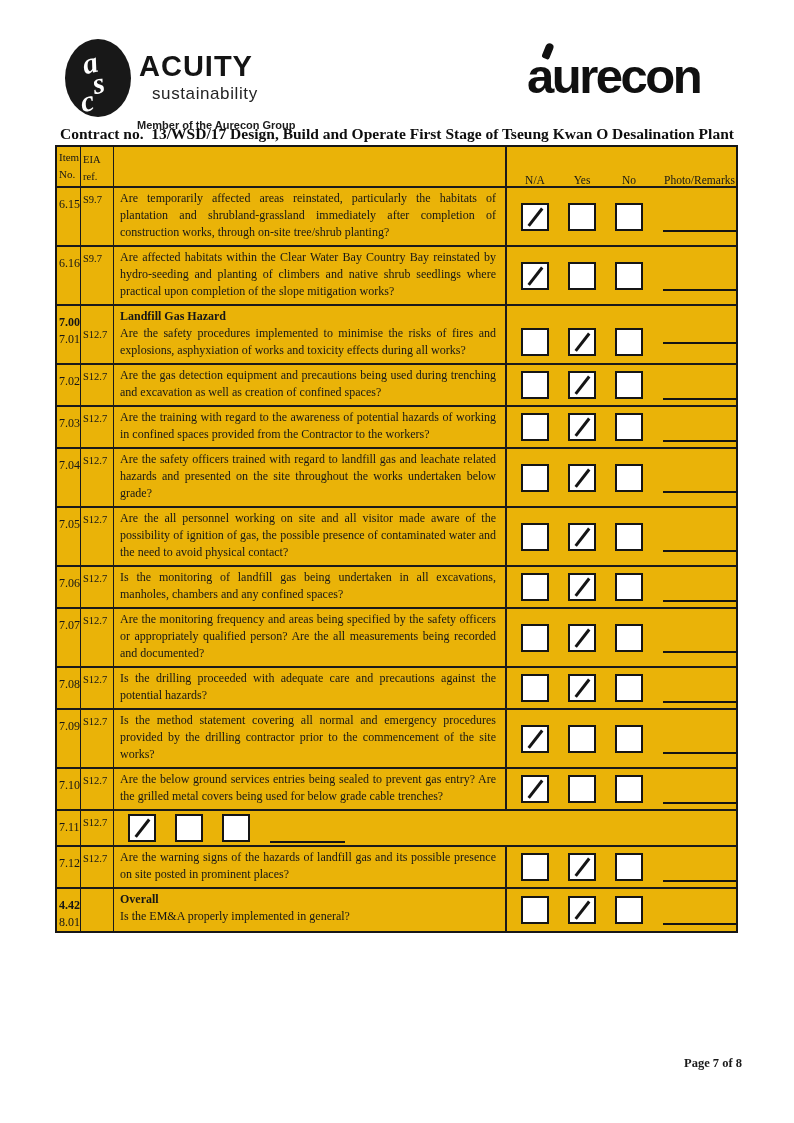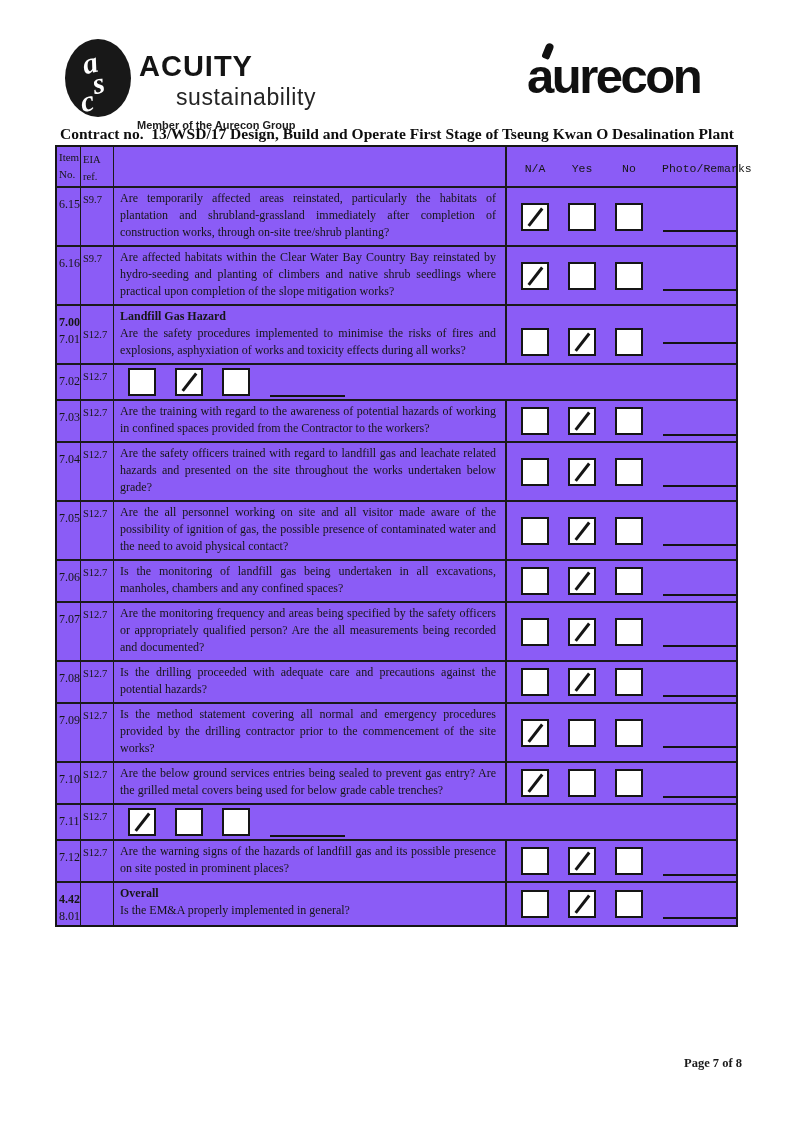--- a/index.html
+++ b/index.html
@@ -12,22 +12,22 @@
   }
   
   .acuity-mark { position:absolute; left:62px; top:37px; }
   .acuity-word {
     position:absolute; left:139px; top:50px;
     font-family:"Liberation Sans", sans-serif; font-weight:bold;
     font-size:29px; letter-spacing:1px; color:#141414;
   }
   .acuity-sub {
     position:absolute; left:152px; top:84px;
-    font-family:"Liberation Sans", sans-serif; font-size:23px;
-    letter-spacing:0.6px; color:#242424;margin-left:24px;
+    font-family:"Liberation Sans", sans-serif; font-size:17px;
+    letter-spacing:0.6px; color:#242424;
   }
   .acuity-member {
     position:absolute; left:95px; top:119px;
     font-family:"Liberation Sans", sans-serif; font-weight:bold;
     font-size:11px; color:#1c1c1c;padding-left:42px;
   }
   .aurecon {
     position:absolute; left:527px; top:52px;
     font-family:"Liberation Sans", sans-serif; font-weight:bold;
     font-size:49px; letter-spacing:-2.5px; color:#101010; line-height:1;
@@ -39,21 +39,21 @@
   }
   
   .doc-title {
     position:absolute; left:0; right:0; top:125px;
     text-align:center; font-weight:bold; font-size:15.5px;
     white-space:pre; color:#0e0e0e;
   }
   
   .checklist {
     position:absolute; left:55px; top:145px; width:683px;
-    border:2px solid #161616; background:#8b5cf6;
+    border:2px solid #161616; background:#eab308;
   }
   .row { display:flex; border-bottom:2px solid #1a1a1a; min-height:36px; }
   .row:last-child { border-bottom:none; }
   .c-item {
     width:24px; flex:0 0 24px; border-right:1px solid #1a1a1a;
     font-size:12px; padding:8px 0 0 2px; line-height:17px;
   }
   .c-ref {
     width:33px; flex:0 0 33px; border-right:1px solid #1a1a1a;
     font-size:10.5px; padding:3px 0 0 2px; line-height:17px;
@@ -76,21 +76,21 @@
   .tick { width:2.5px; height:22px; background:#141414; transform:rotate(38deg); }
   .remarks-line {
     width:75px; flex:0 0 75px; height:0; margin-left:20px;
     border-bottom:2px solid #141414; transform:translateY(14px);
   }
   
   .thead { min-height:38px; }
   .thead .c-item { display:flex; flex-direction:column; justify-content:space-between;
     padding:2px 0 3px 2px; font-size:11px; }
   .thead .c-ref { font-size:10.5px; padding-top:4px; }
-  .thead .c-a { align-items:center; padding-top:4px;font-family:Liberation Mono, monospace; }
+  .thead .c-a { align-items:flex-end; padding-top:4px; }
   .hl { font-size:11.5px; text-align:center; flex:0 0 28px; width:28px; white-space:nowrap; }
   .hl + .hl { margin-left:19px; }
   .hl-rem { flex:0 0 75px; width:75px; margin-left:20px; }
   
   .page-number {
     position:absolute; right:52px; top:1056px;
     font-size:12.5px; font-weight:bold; color:#1a1a1a;
   }
 </style>
 </head>
@@ -193,20 +193,23 @@
             <span class="remarks-line"></span>
           </div>
         </div>
         <div class="row">
           <div class="c-item">
             <div>7.02</div>
           </div>
           <div class="c-ref">
             <div>S12.7</div>
           </div>
+          <div class="c-q">
+            <div class="q-text">Are the gas detection equipment and precautions being used during trenching and excavation as well as creation of confined spaces?</div>
+          </div>
           <div class="c-a">
             <span class="cb"></span>
             <span class="cb">
               <span class="tick"></span>
             </span>
             <span class="cb"></span>
             <span class="remarks-line"></span>
           </div>
         </div>
         <div class="row">

